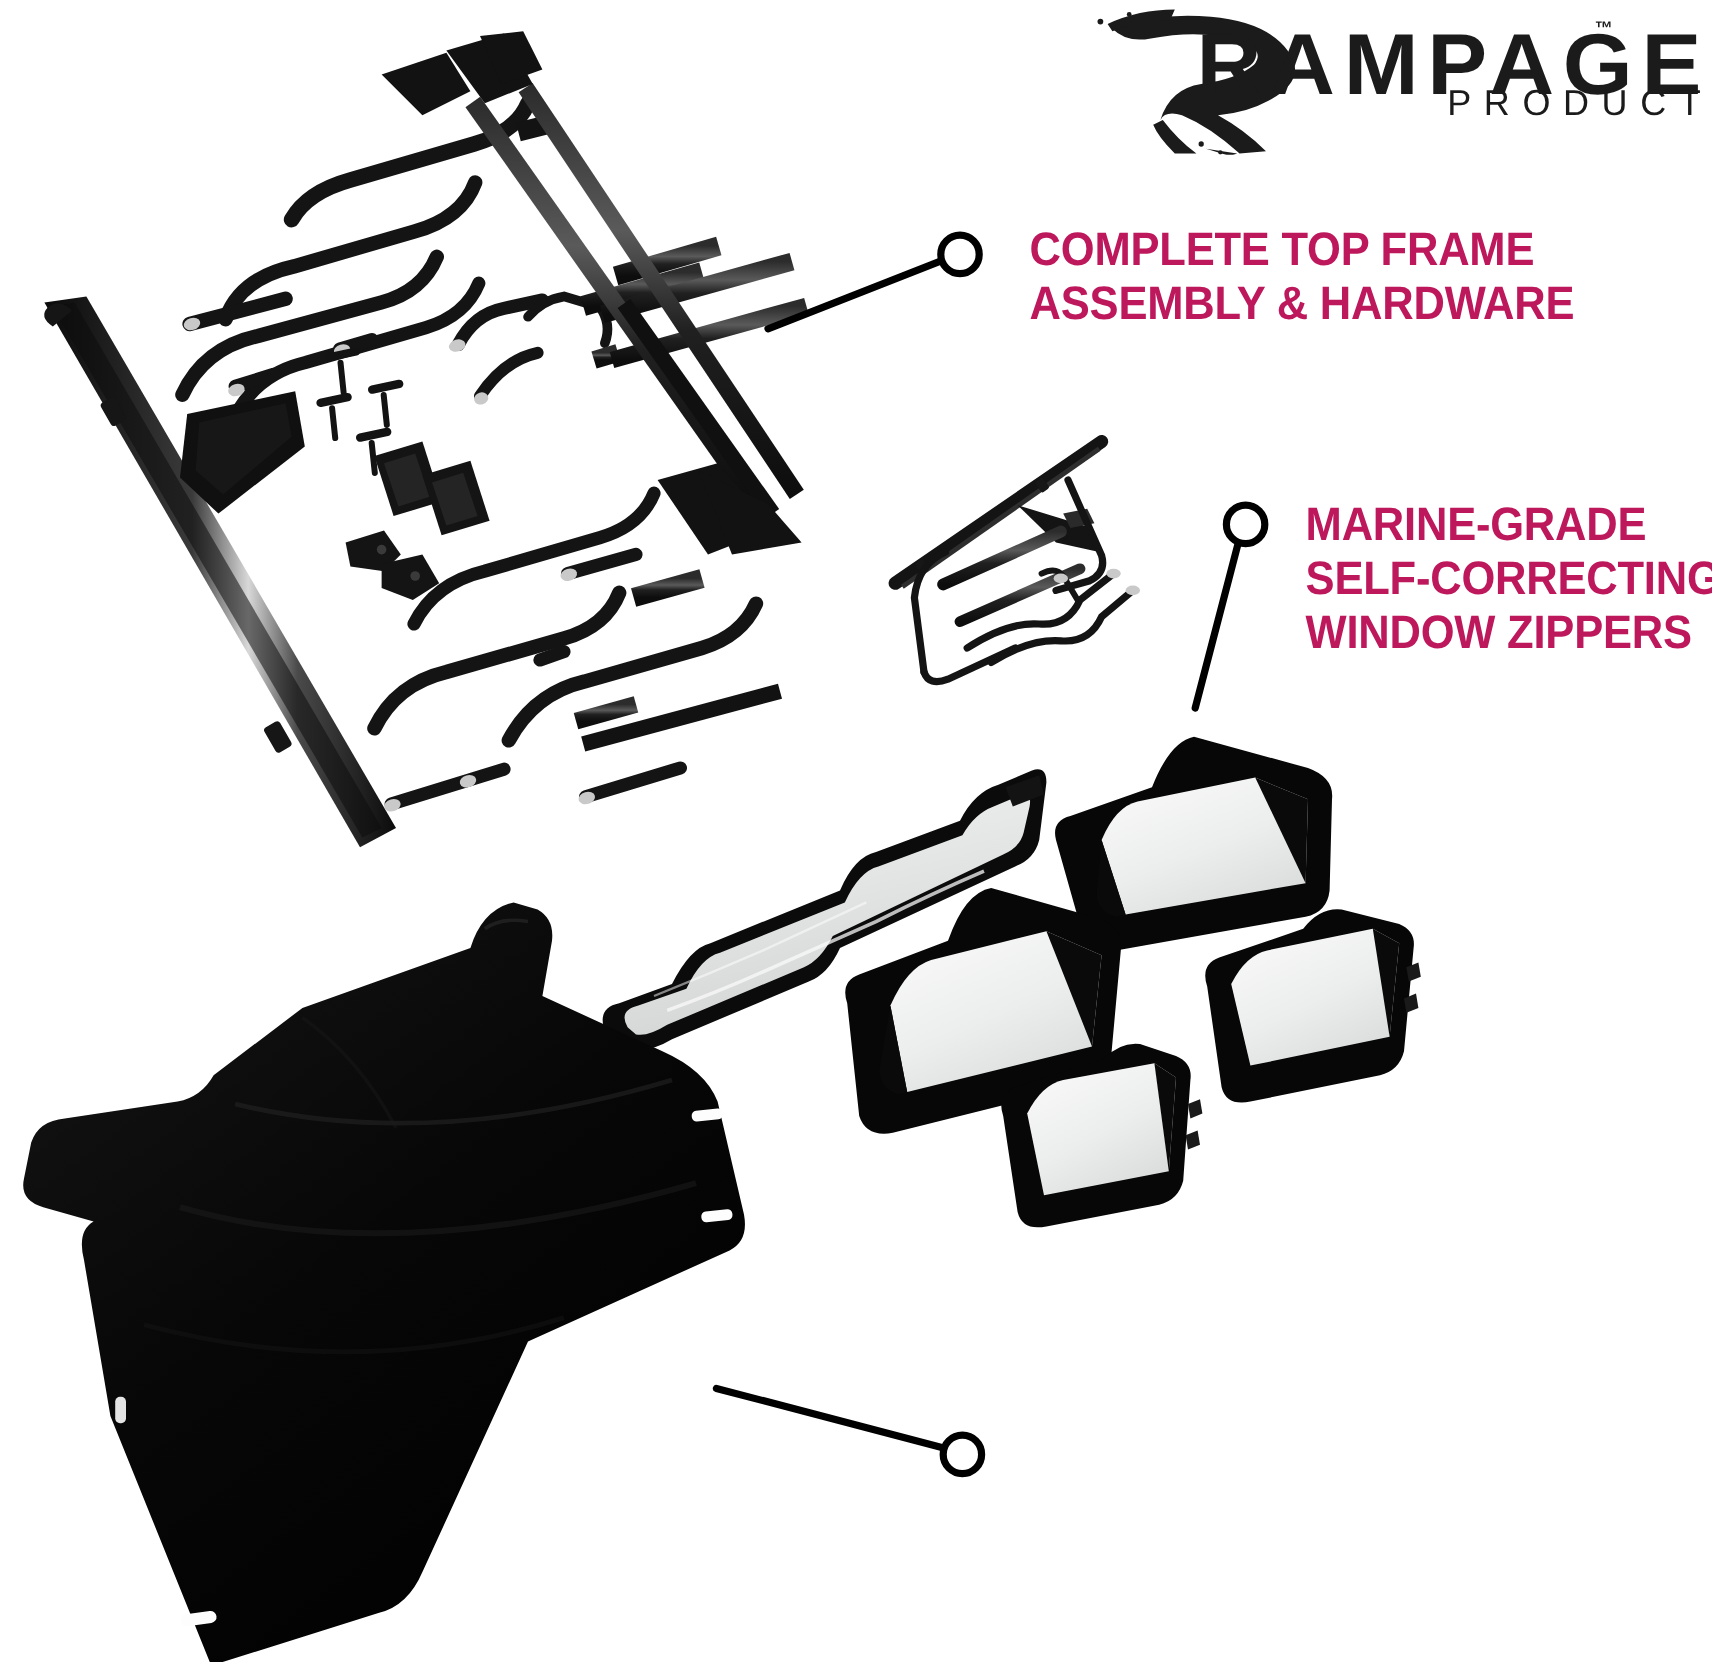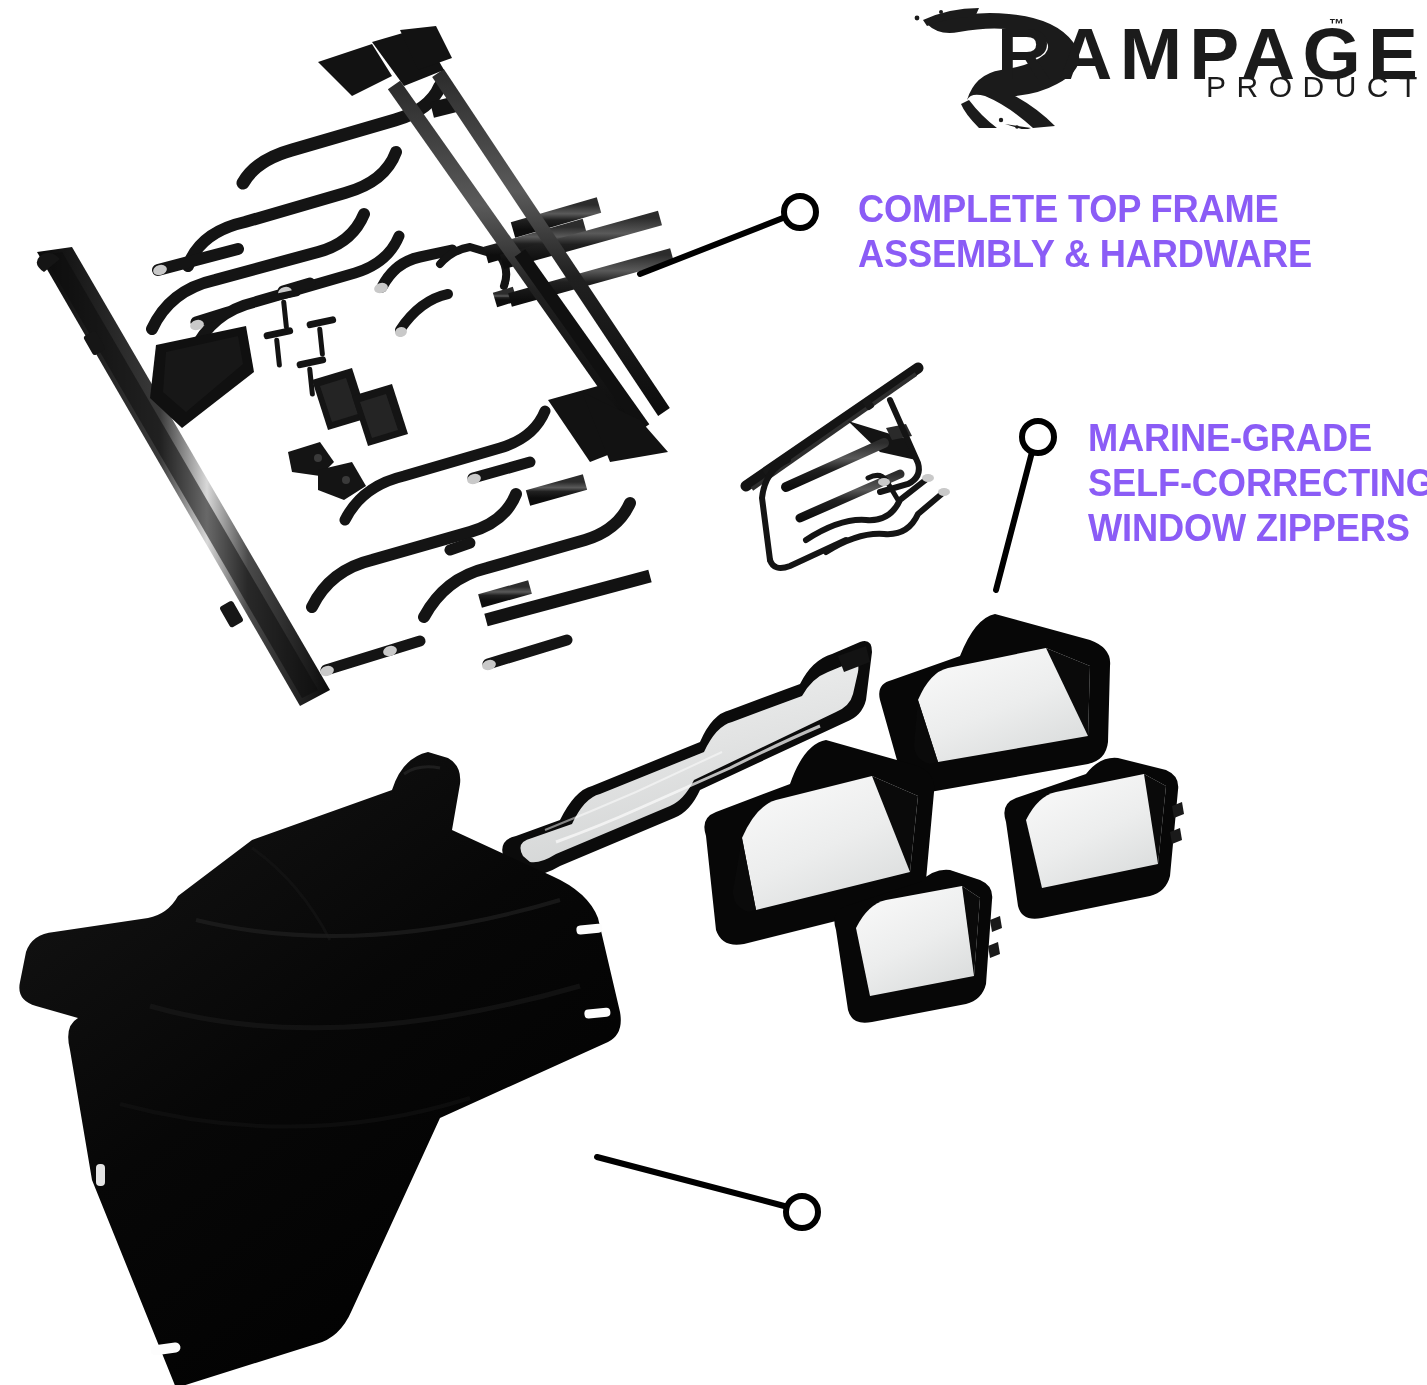--- a/index.html
+++ b/index.html
@@ -24,21 +24,21 @@
     position:absolute;left:424px;top:12px;
     font-size:15px;font-weight:bold;color:#1b1b1b;line-height:15px;
   }
   .logo-sub{
     position:absolute;left:301px;top:71px;
     font-size:30px;line-height:23px;font-weight:normal;
     letter-spacing:10.5px;color:#1b1b1b;white-space:nowrap;
   }
 
   
-  .callout{position:absolute;color:#8b5cf6;}
+  .callout{position:absolute;color:#be185d;}
   .callout .line{
     font-size:39px;line-height:45px;font-weight:bold;
     letter-spacing:-0.2px;white-space:nowrap;
     transform:scaleX(0.93);transform-origin:left center;
   }
   #callout-frame{left:858px;top:186px;}
   #callout-zippers{left:1088px;top:415px;}
   #callout-specs{left:862px;top:1189px;}
 </style>
 </head>

